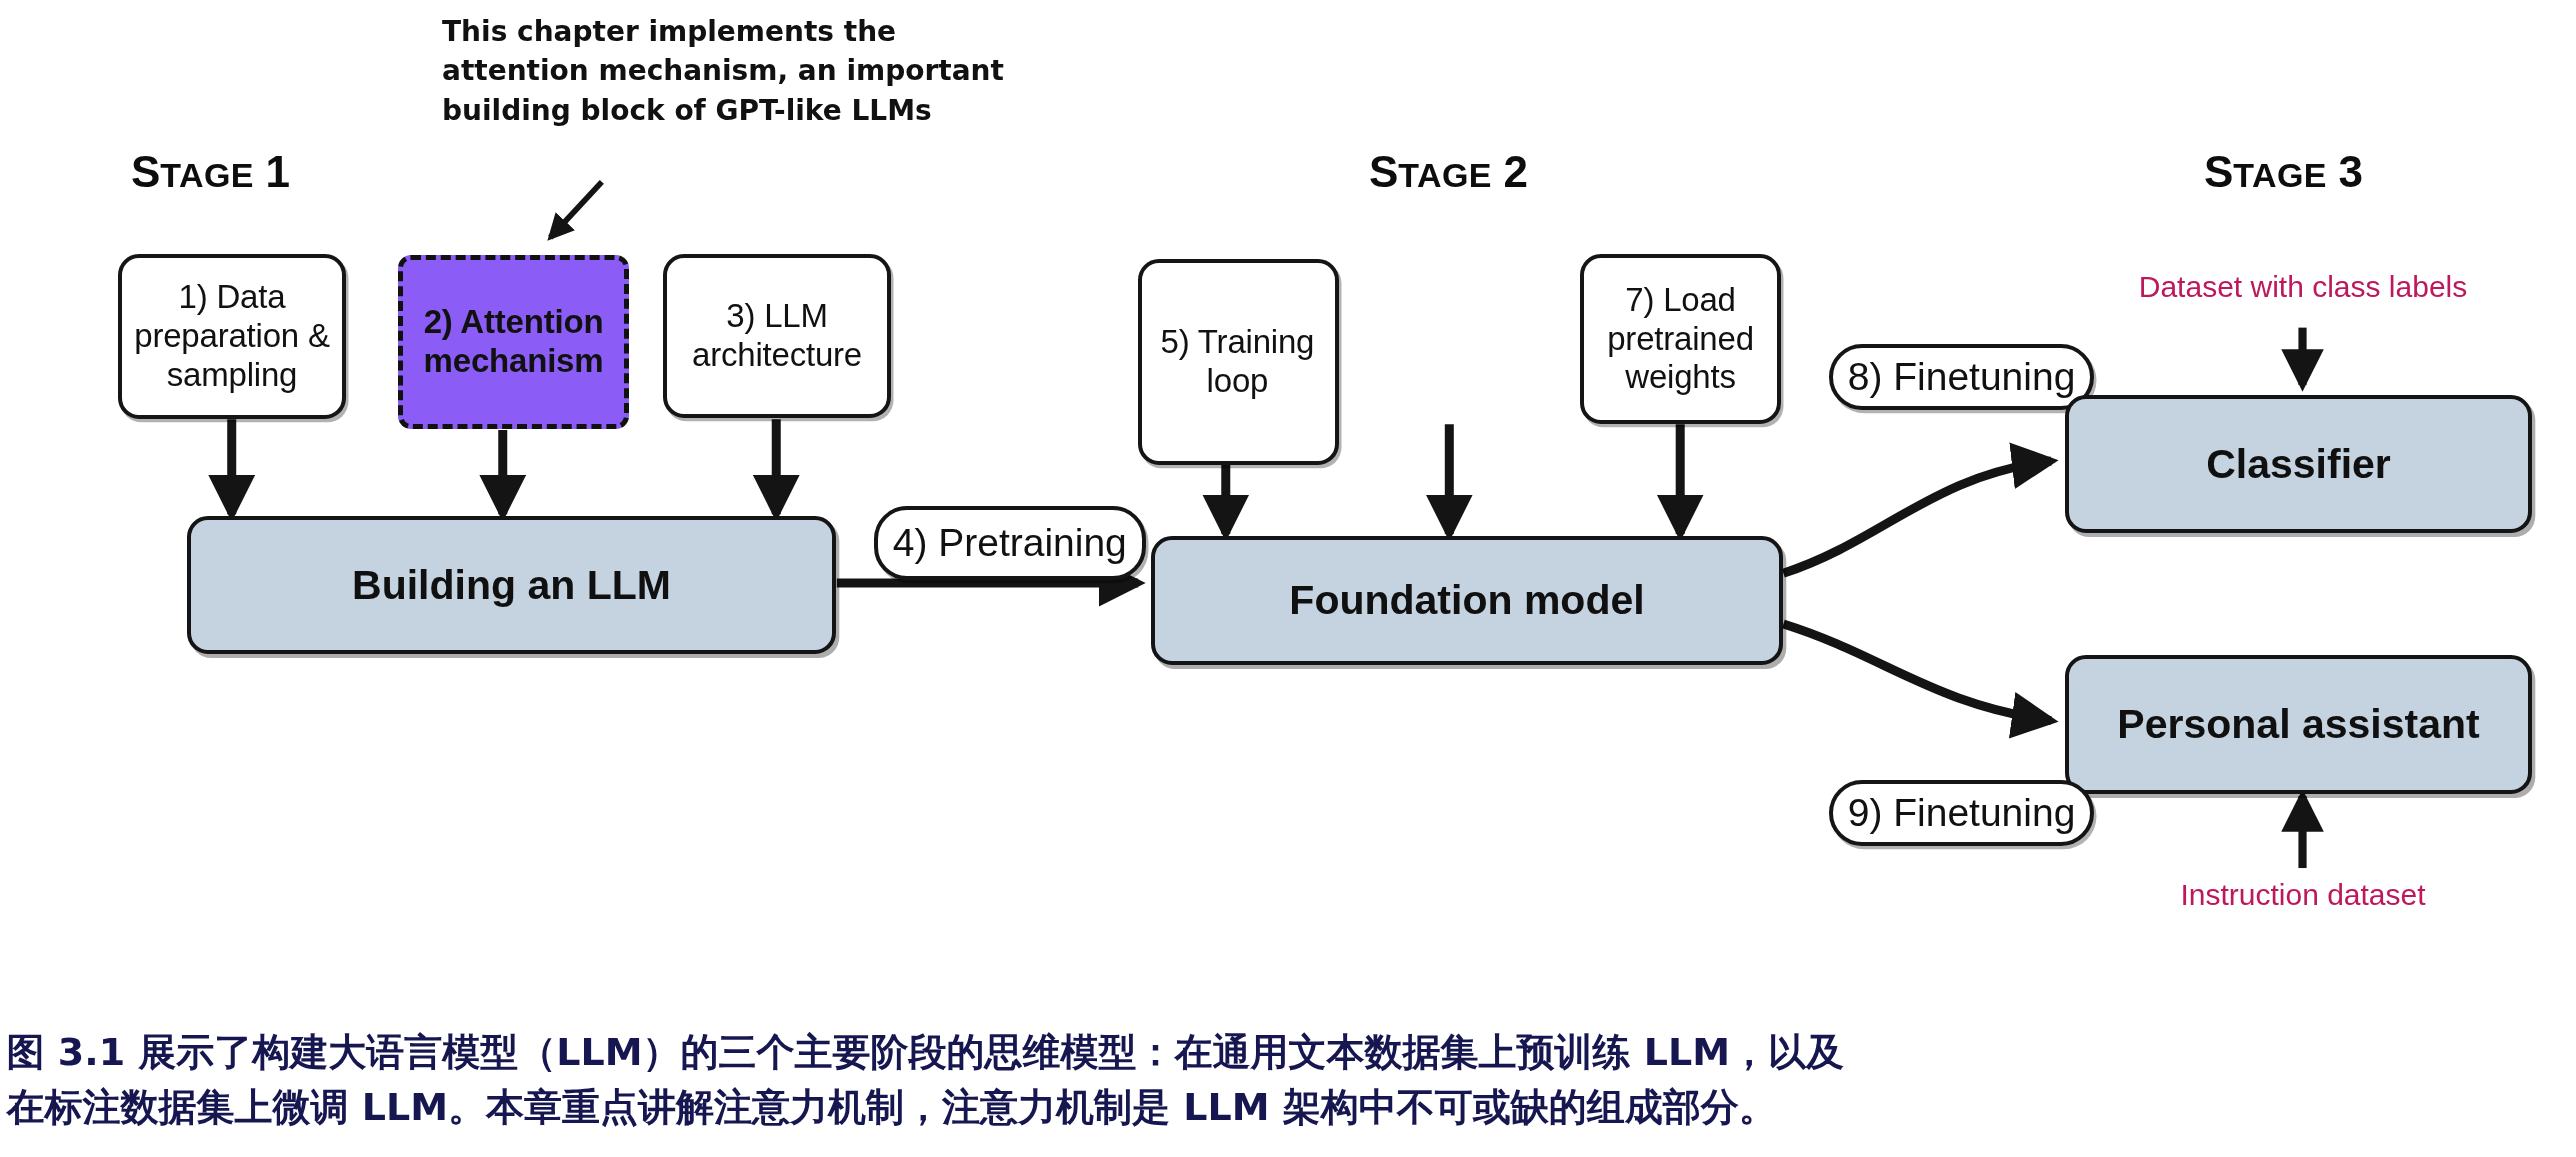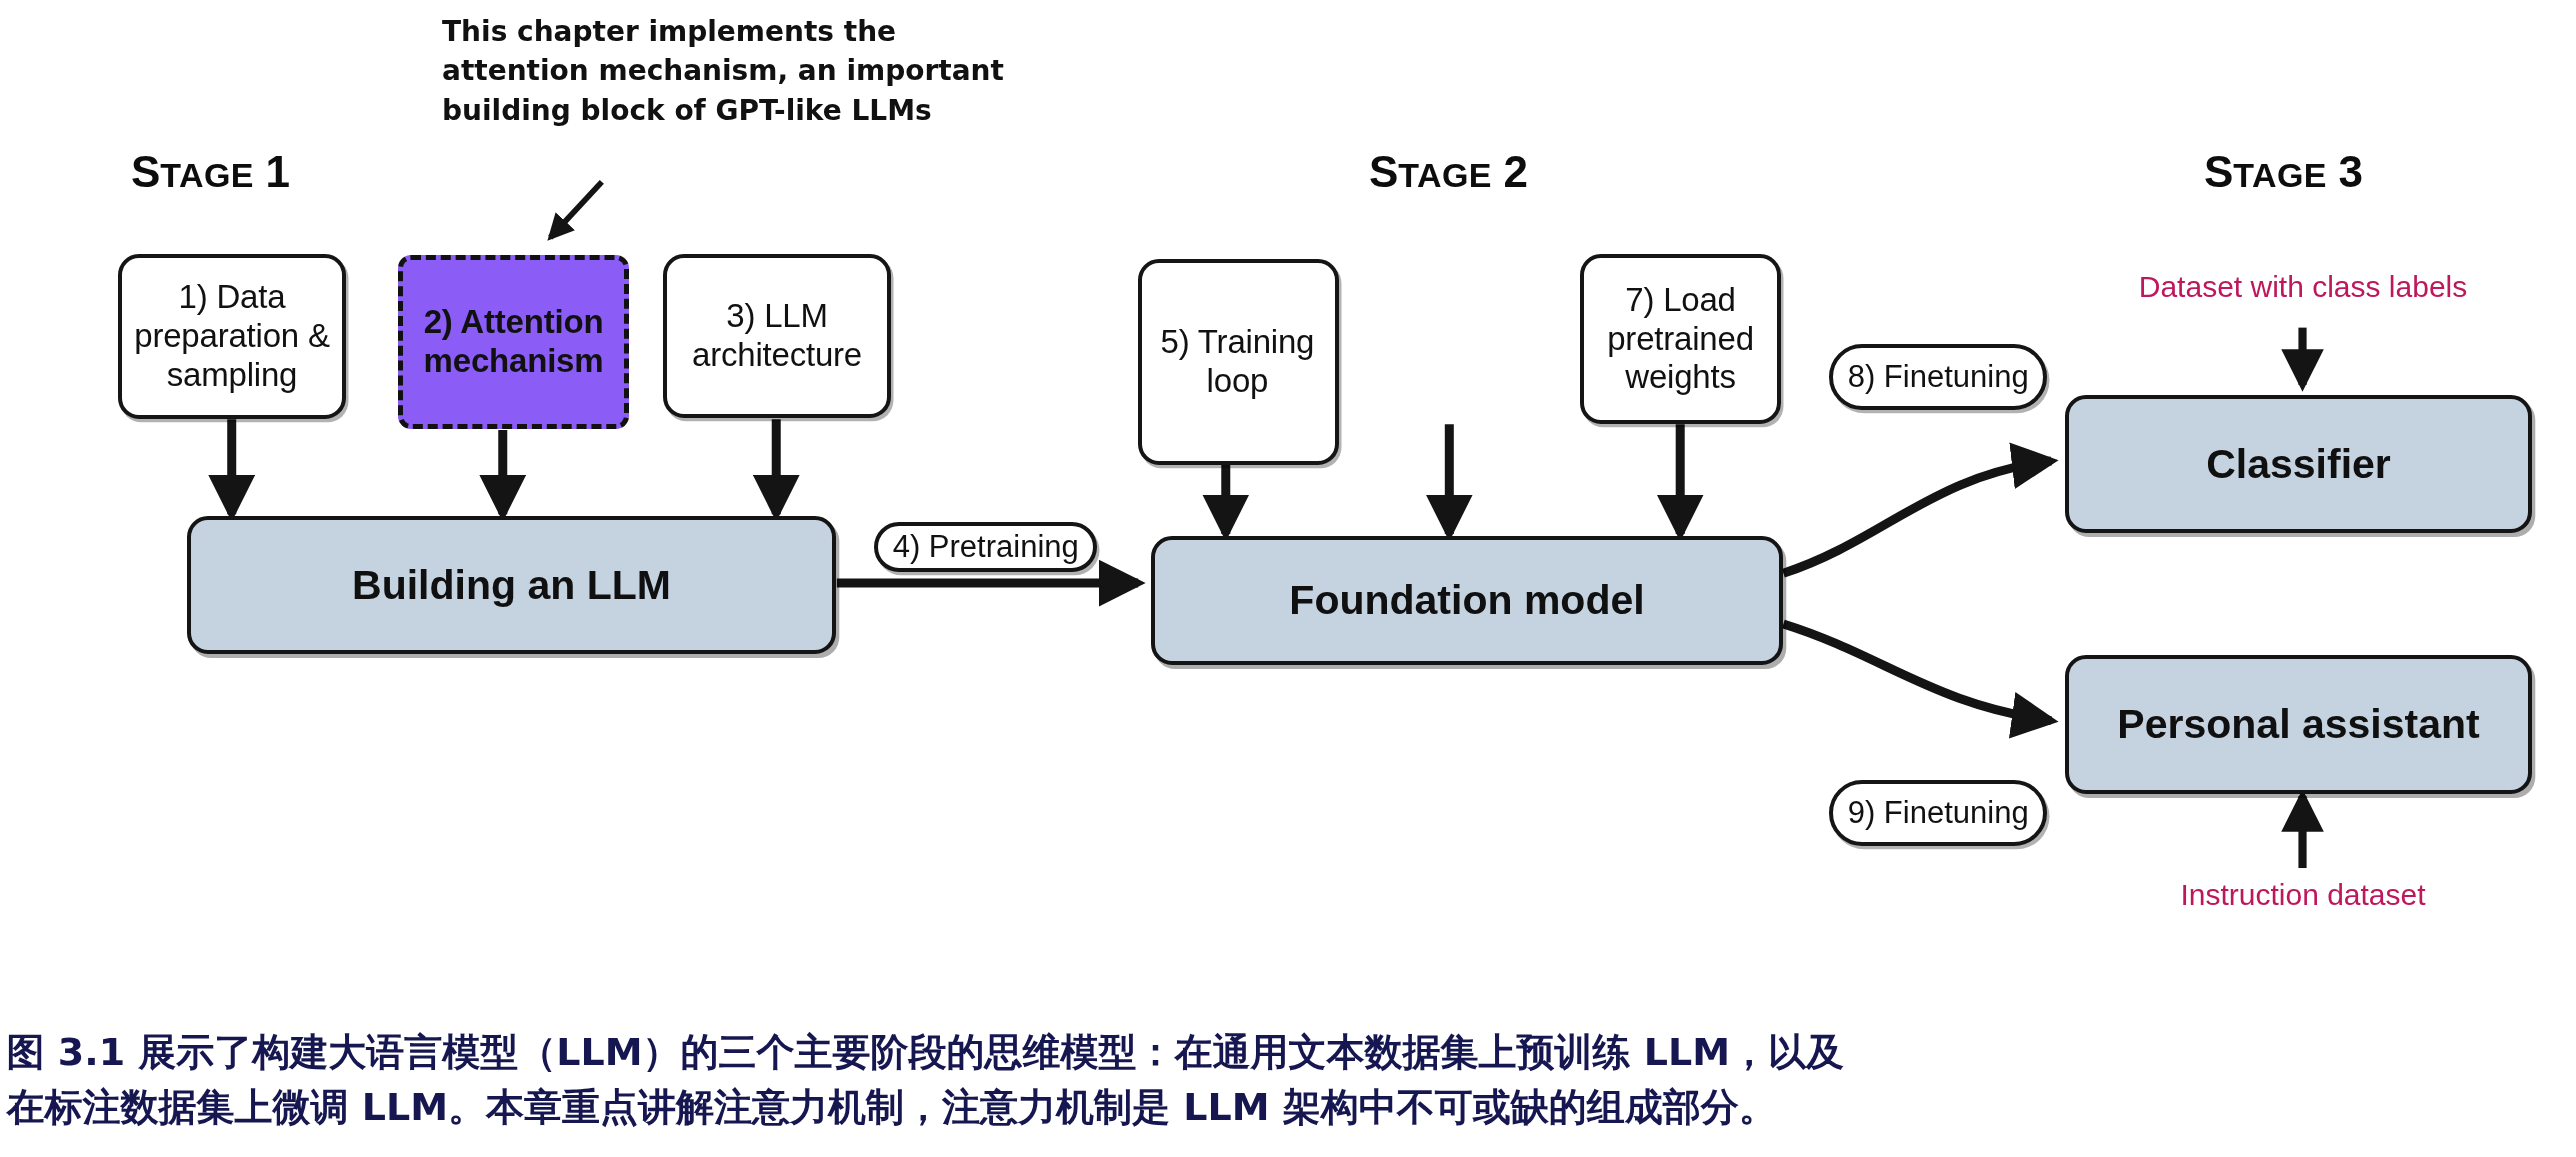--- a/index.html
+++ b/index.html
@@ -66,21 +66,21 @@
     font-size: 41px;
     font-weight: bold;
     color: #101010;
     box-shadow: 3.3px 4.1px 0 rgba(0,0,0,0.32);
   }
   
   .pill {
     background: #ffffff;
     border: 4.1px solid #151515;
     border-radius: 33px;
-    font-size: 31px;
+    font-size: 39px;
     color: #111111;
     box-shadow: 2.5px 3.3px 0 rgba(0,0,0,0.30);
     padding: 0 14.7px;
     white-space: nowrap;
   }
   
   .stage-title {
     position: absolute;
     font-weight: bold;
     color: #0d0d0d;
@@ -193,21 +193,21 @@
   </div>
 
   <div class="node stepbox" style="left:663px; top:254px; width:228px; height:164px;">
     <span>3) LLM architecture</span>
   </div>
 
   <div class="node bigbox" style="left:187px; top:516px; width:649px; height:138px;">
     <span>Building an LLM</span>
   </div>
 
-  <div class="node pill" style="left:874px; top:506px; height:50px;margin-top:16px;">
+  <div class="node pill" style="left:874px; top:506px; height:74px;">
     <span>4) Pretraining</span>
   </div>
 
   <div class="node stepbox" style="left:1138px; top:259px; width:201px; height:206px;padding-left:6px;">
     <span>5) Training loop</span>
   </div>
 
 
   <div class="node stepbox" style="left:1580px; top:254px; width:201px; height:170px;">
     <span>7) Load pretrained weights</span>

